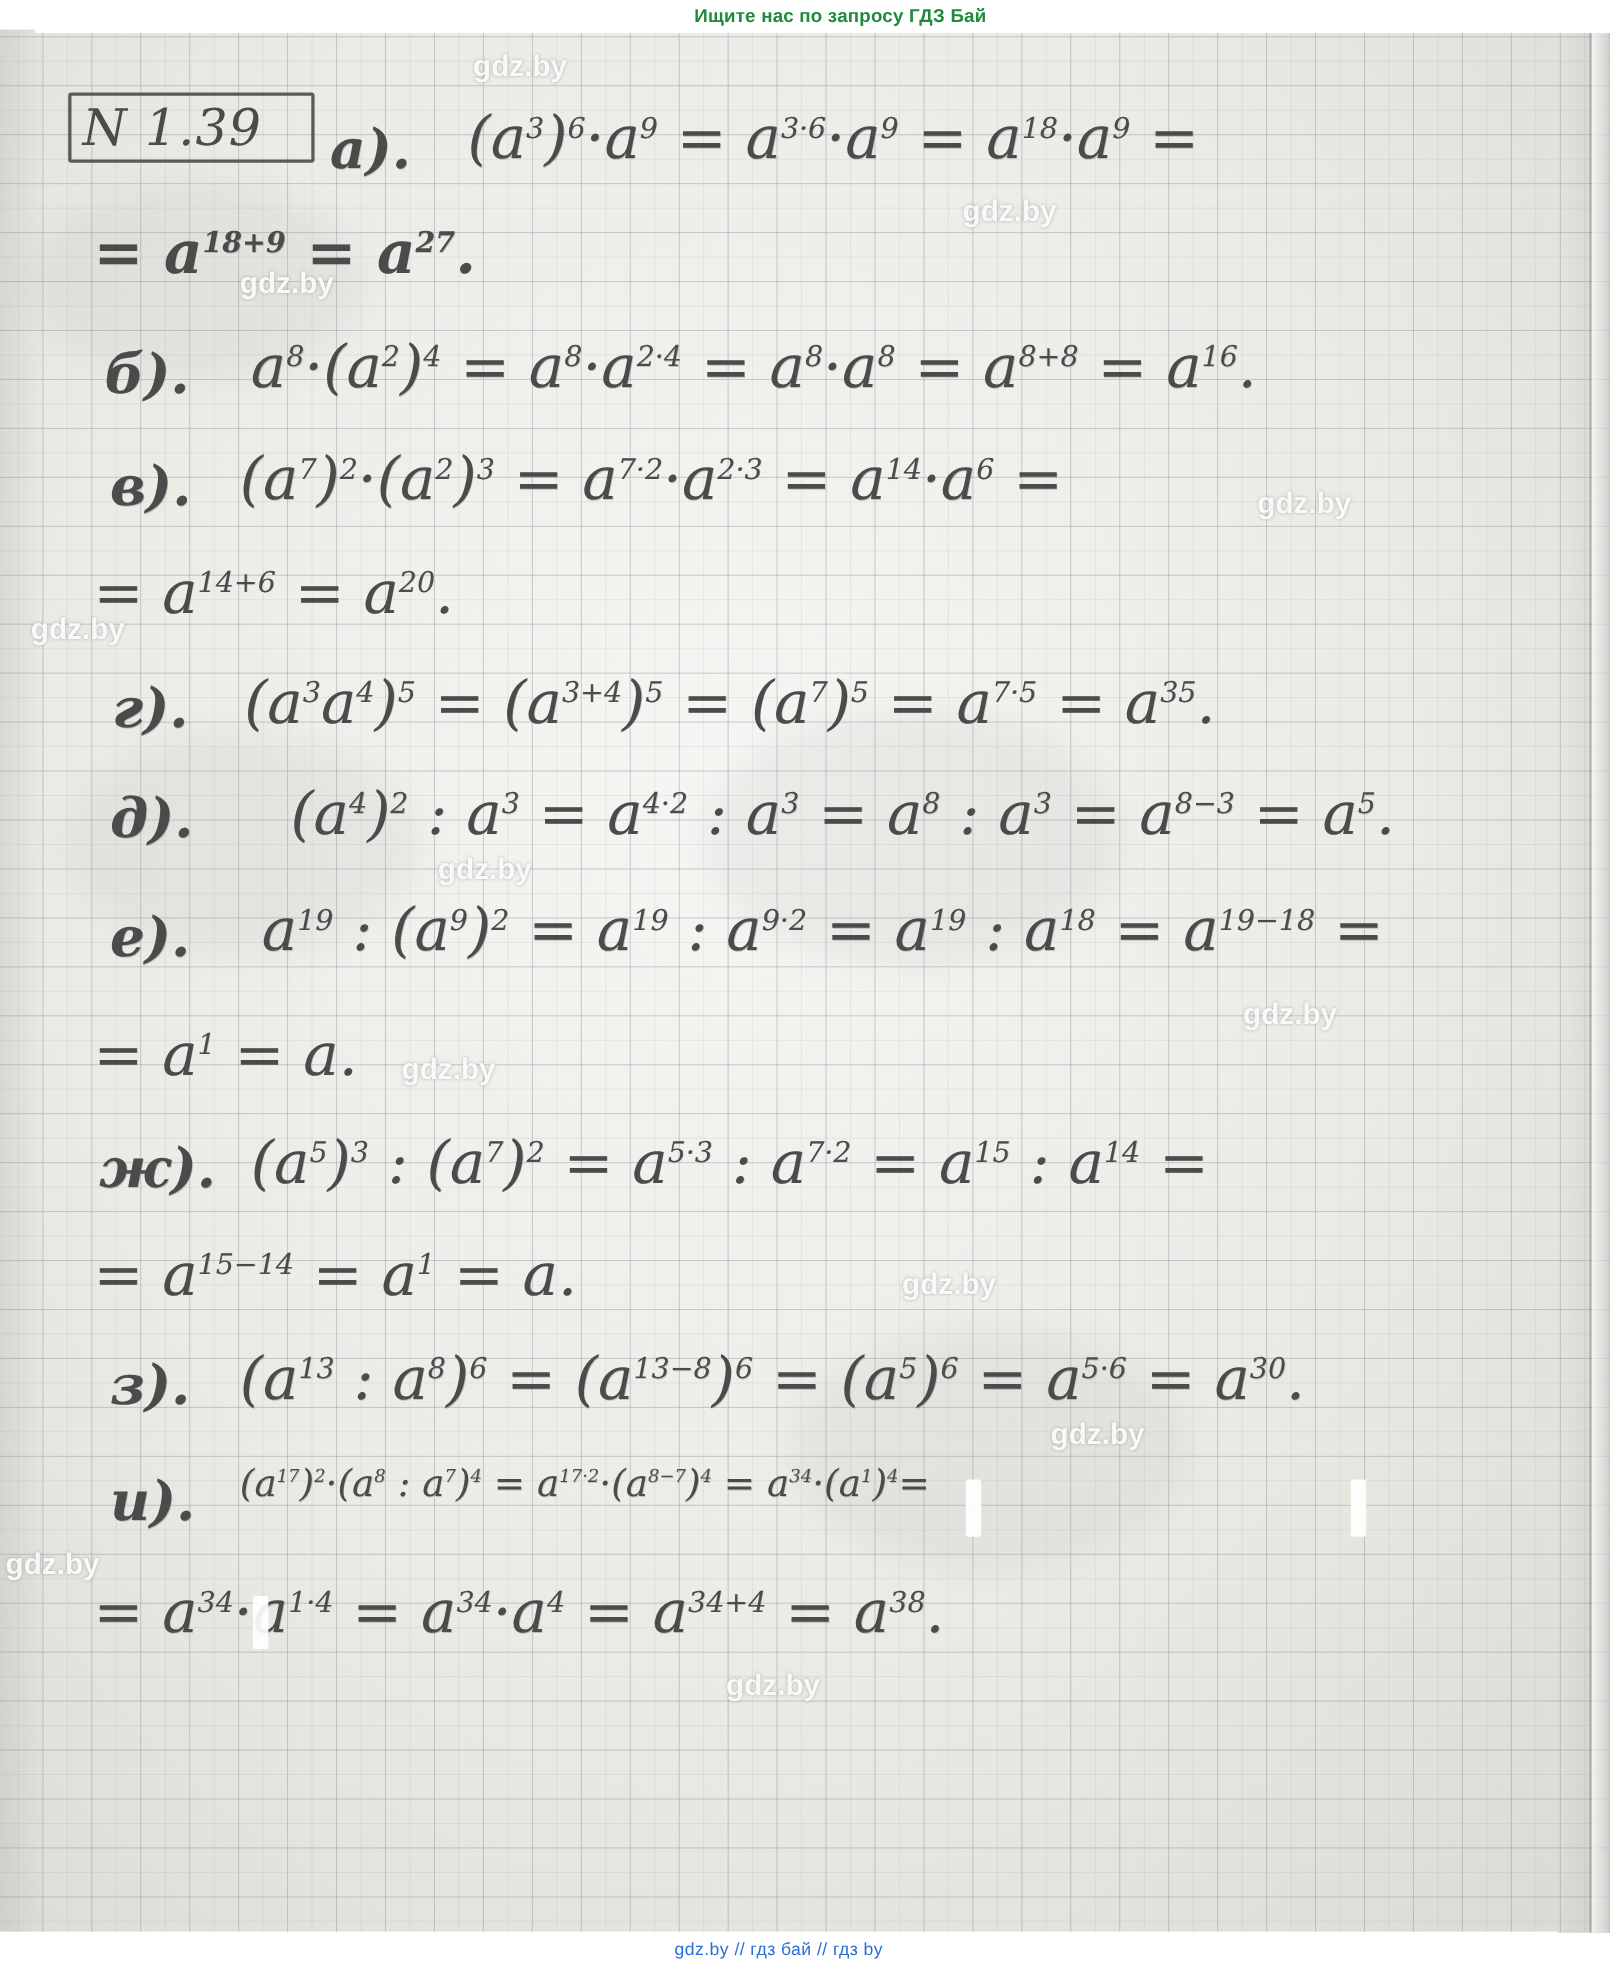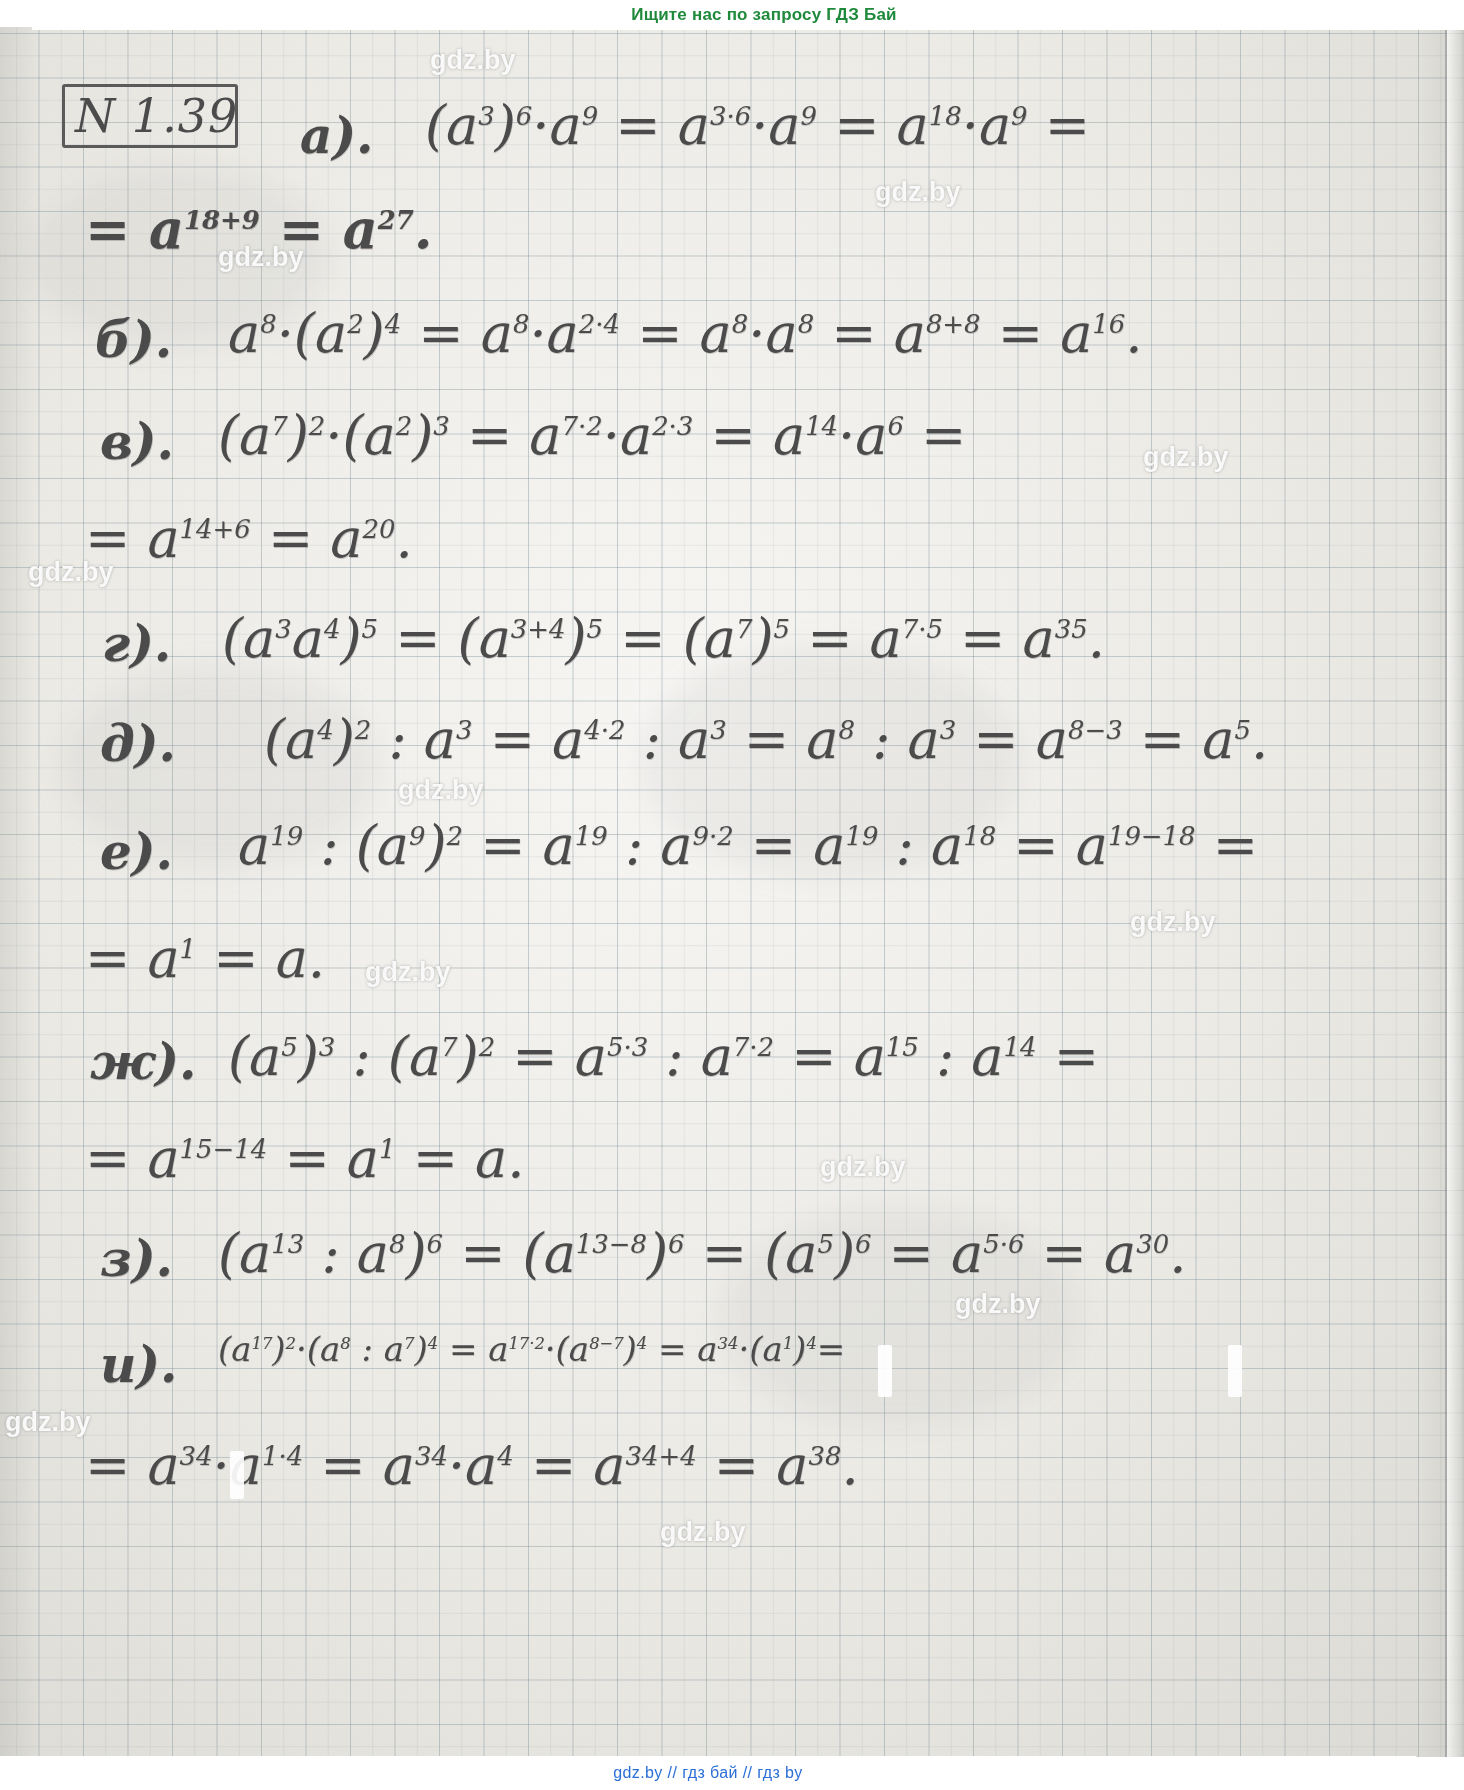--- a/index.html
+++ b/index.html
@@ -127,21 +127,21 @@
   }
   .lbl {
     font-size: 50px;
     font-weight: bold;
   }
 
   
   .task-box {
     position: absolute;
     top: 57px; left: 62px;
-    width: 176px; height: 64px;
+    width: 224px; height: 64px;
     border: 3px solid #5a5a5a;
     border-radius: 3px;
     box-sizing: border-box;
     padding-left: 24px;
   }
   .task-box .num {
     position: absolute;
     top: 2px; left: 10px;
     font-family: "DejaVu Serif", serif;
     font-style: italic;

